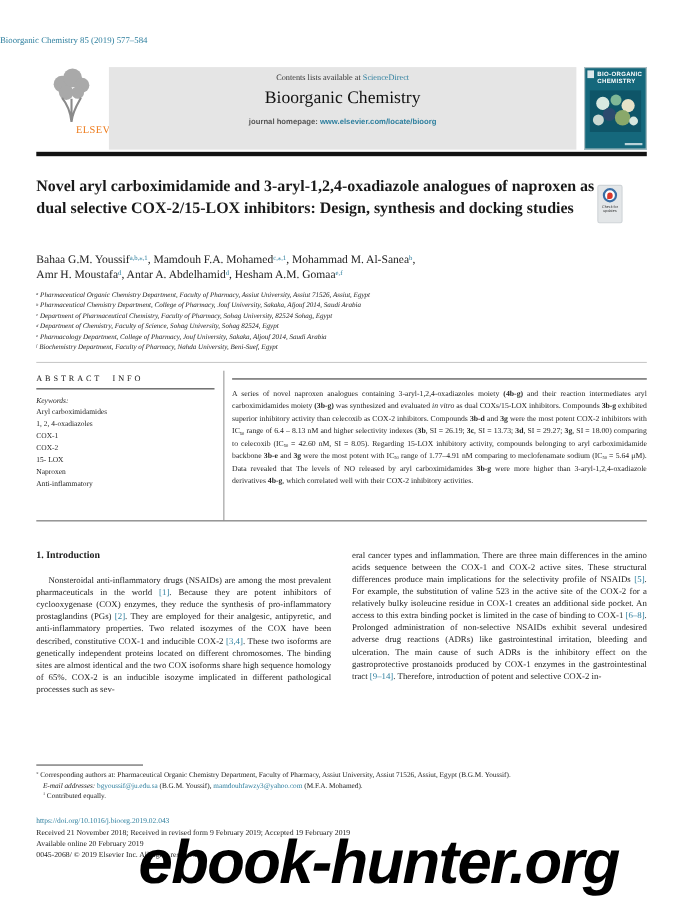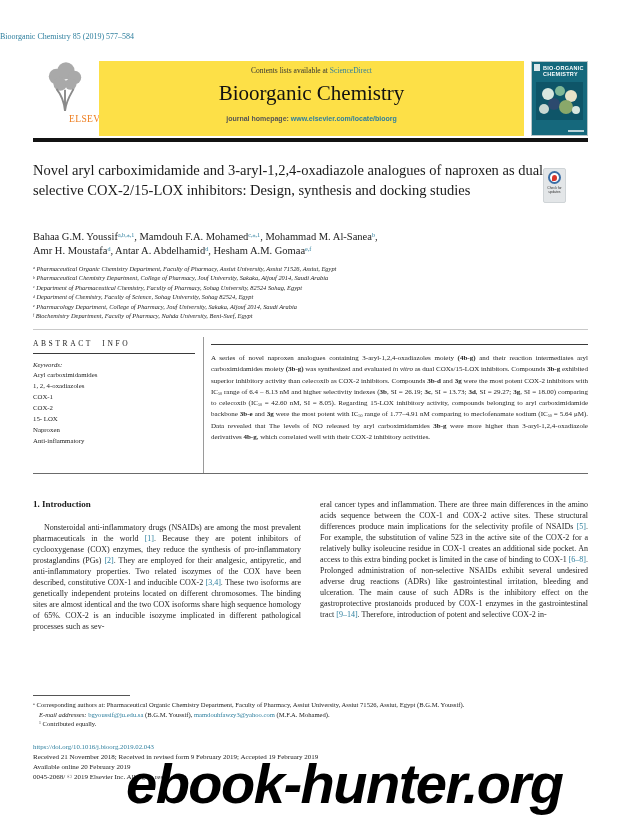--- a/index.html
+++ b/index.html
@@ -12,38 +12,38 @@
   sup{font-size:58%;line-height:0;position:relative;top:-0.45em;vertical-align:baseline;}
   sub{font-size:58%;line-height:0;position:relative;top:0.25em;vertical-align:baseline;}
 
   .jref{position:absolute;top:32px;left:0;width:620px;text-align:left;
         font-size:8px;color:#2e7f9e;}
 
   .header{position:absolute;top:61px;left:33px;width:555px;height:75px;display:flex;}
   .logo{width:64px;text-align:center;flex:none;}
   .logo svg{display:block;margin:0 auto;}
   .els-word{font-size:9.5px;color:#ee7c1d;letter-spacing:0.4px;margin-top:1px;margin-left:36px;}
-  .banner{flex:1;background:#fde047;text-align:center;padding-top:5px;margin-left:2px;}
+  .banner{flex:1;background:#e5e5e5;text-align:center;padding-top:5px;margin-left:2px;}
   .contents-line{font-size:7.5px;color:#333;}
-  .jtitle{font-size:21px;color:#111;margin-top:6px;}
+  .jtitle{font-size:16px;color:#111;margin-top:6px;}
   .homepage{font-family:"Liberation Sans","DejaVu Sans",sans-serif;font-weight:bold;
             font-size:7px;color:#555;margin-top:9px;}
   .cover{width:57px;height:75px;flex:none;margin-left:7px;background:#15687c;
          border:1px solid #b9c6c9;box-sizing:border-box;position:relative;overflow:hidden;}
   .cover-logo{position:absolute;top:2px;left:2px;width:6px;height:7px;background:rgba(255,255,255,0.85);}
   .cover-t1,.cover-t2{color:#fff;font-family:"Liberation Sans",sans-serif;font-weight:bold;
          font-size:5.5px;line-height:6px;letter-spacing:0.3px;margin-left:11px;}
   .cover-t1{margin-top:3px;}
   .cover-art{position:absolute;left:4px;top:20px;}
   .cover-foot{position:absolute;bottom:3px;right:3px;width:16px;height:2px;background:rgba(255,255,255,0.7);}
 
   .black-bar{position:absolute;top:138px;left:33px;width:555px;height:4px;background:#131313;}
 
   .title{position:absolute;top:160px;left:33px;width:515px;margin:0;
-         font-size:14.5px;font-weight:normal;line-height:20px;color:#1a1a1a;}
+         font-size:14.5px;font-weight:bold;line-height:20px;color:#1a1a1a;}
 
   .check{position:absolute;top:168px;left:543px;width:21px;height:33px;
          background:#e3e6e8;border:1px solid #cfd4d7;border-radius:2px;text-align:center;}
   .check-circle{width:13px;height:13px;margin:2px auto 0;background:#fff;border:2px solid #3a6ea5;
          border-radius:50%;box-sizing:border-box;position:relative;}
   .check-circle::after{content:"";position:absolute;left:2px;top:1.5px;width:5px;height:6px;
          background:#d9372a;border-radius:50% 50% 50% 10%;}
   .check-label{font-family:"Liberation Sans",sans-serif;font-size:3.4px;line-height:4px;
          color:#333;margin-top:2px;}
 

